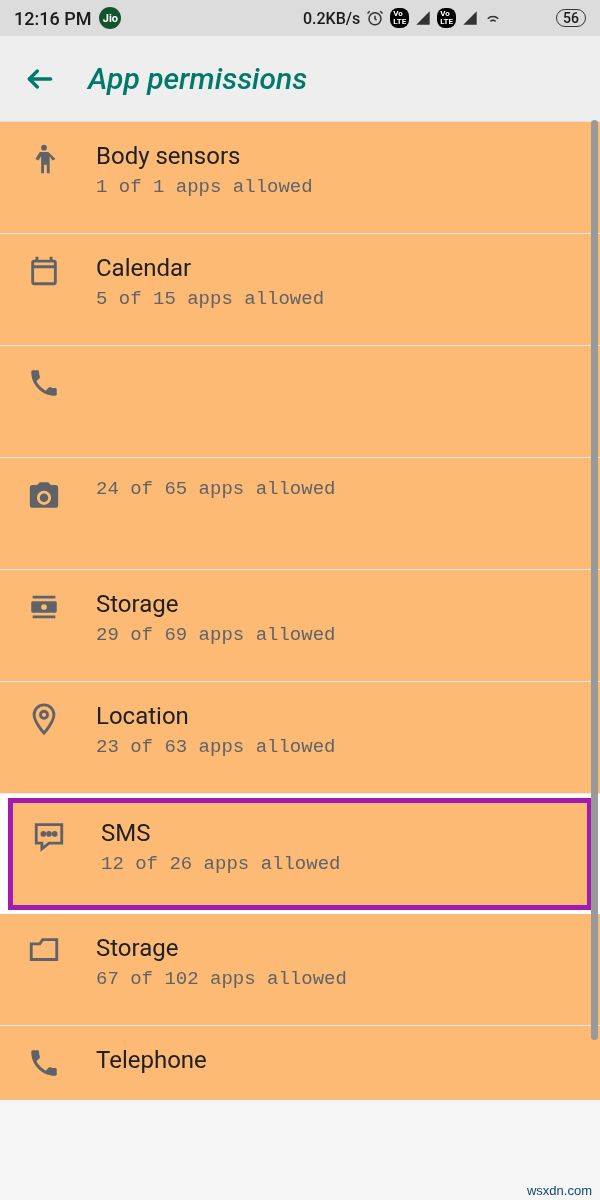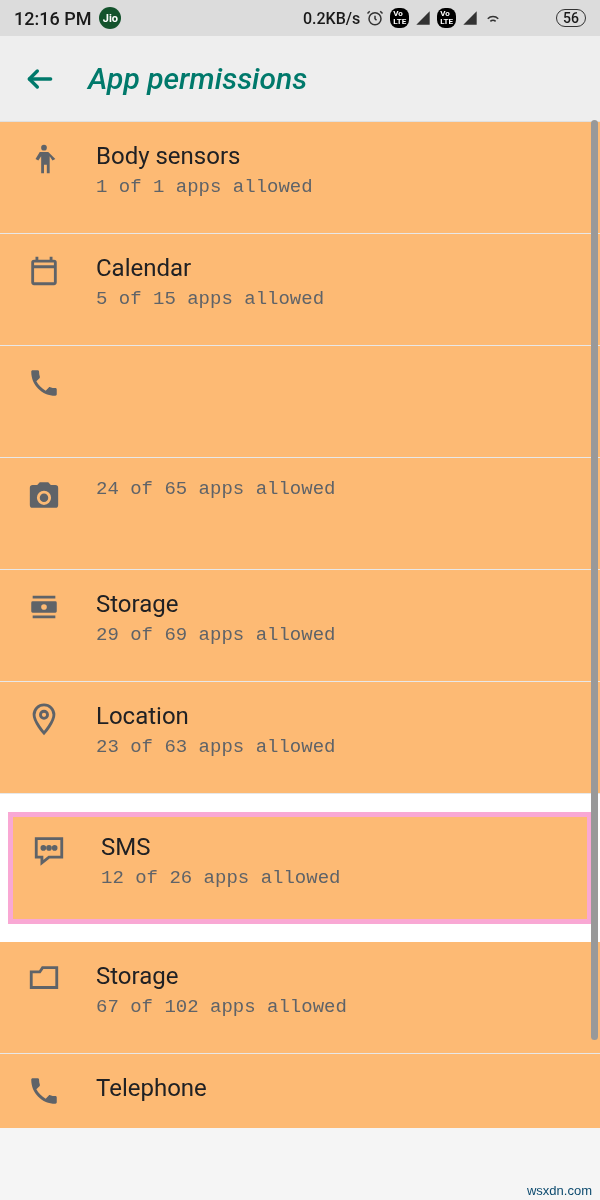--- a/index.html
+++ b/index.html
@@ -67,22 +67,22 @@
     .list-item {
       display: flex;
       align-items: flex-start;
       min-height: 112px;
       padding: 20px 24px 20px 20px;
       border-bottom: 1px solid #e8e8e8;
       gap: 28px;
       background: #fdba74;
     }
     .list-item.highlighted {
-      border: 5px solid #f9a8d4;
-      margin: 18px 8px;
+      border: 5px solid #a21caf;
+      margin: 4px 8px;
       padding: 16px 16px 16px 12px;
     }
     .icon-wrap {
       width: 48px; display: flex; justify-content: center; align-items: center;
       color: #5f6368;
     }
     .item-text { display: flex; flex-direction: column; gap: 6px; }
     .item-title { font-size: 24px; color: #202124; font-weight: 400; }
     .item-sub { font-size: 19px; color: #5f6368; font-family: Liberation Mono, monospace; }
     .scrollbar-track {

